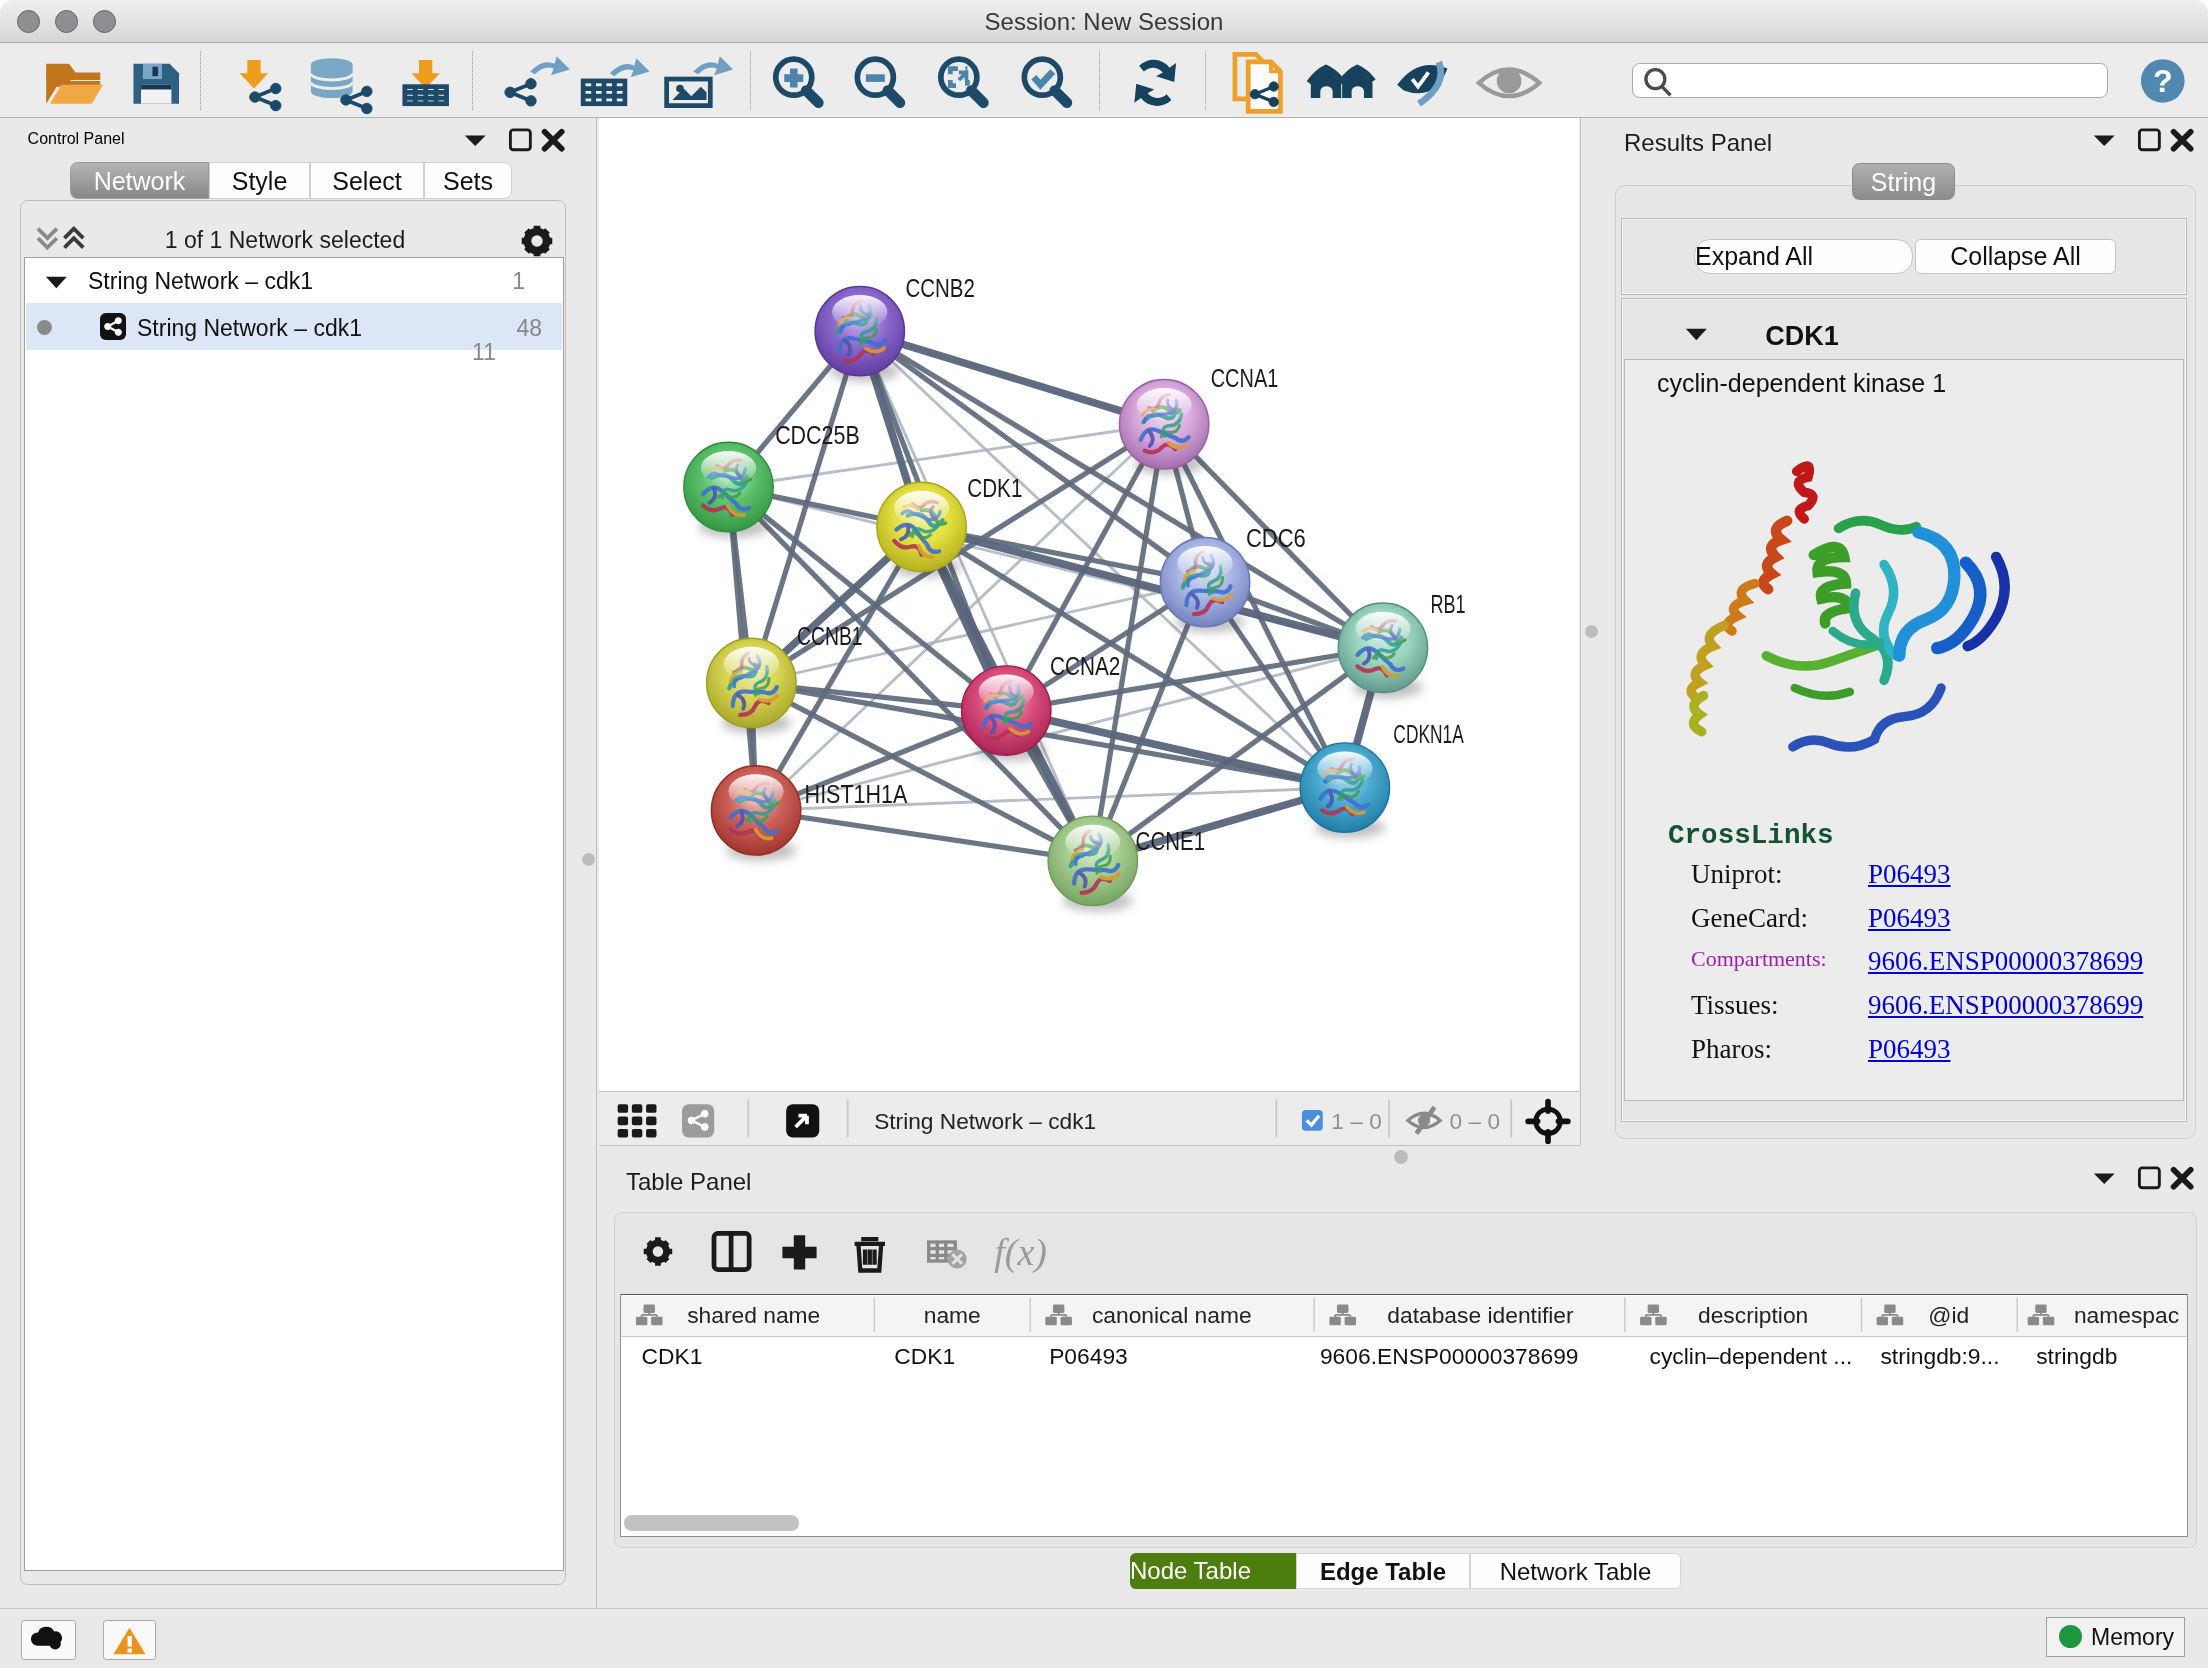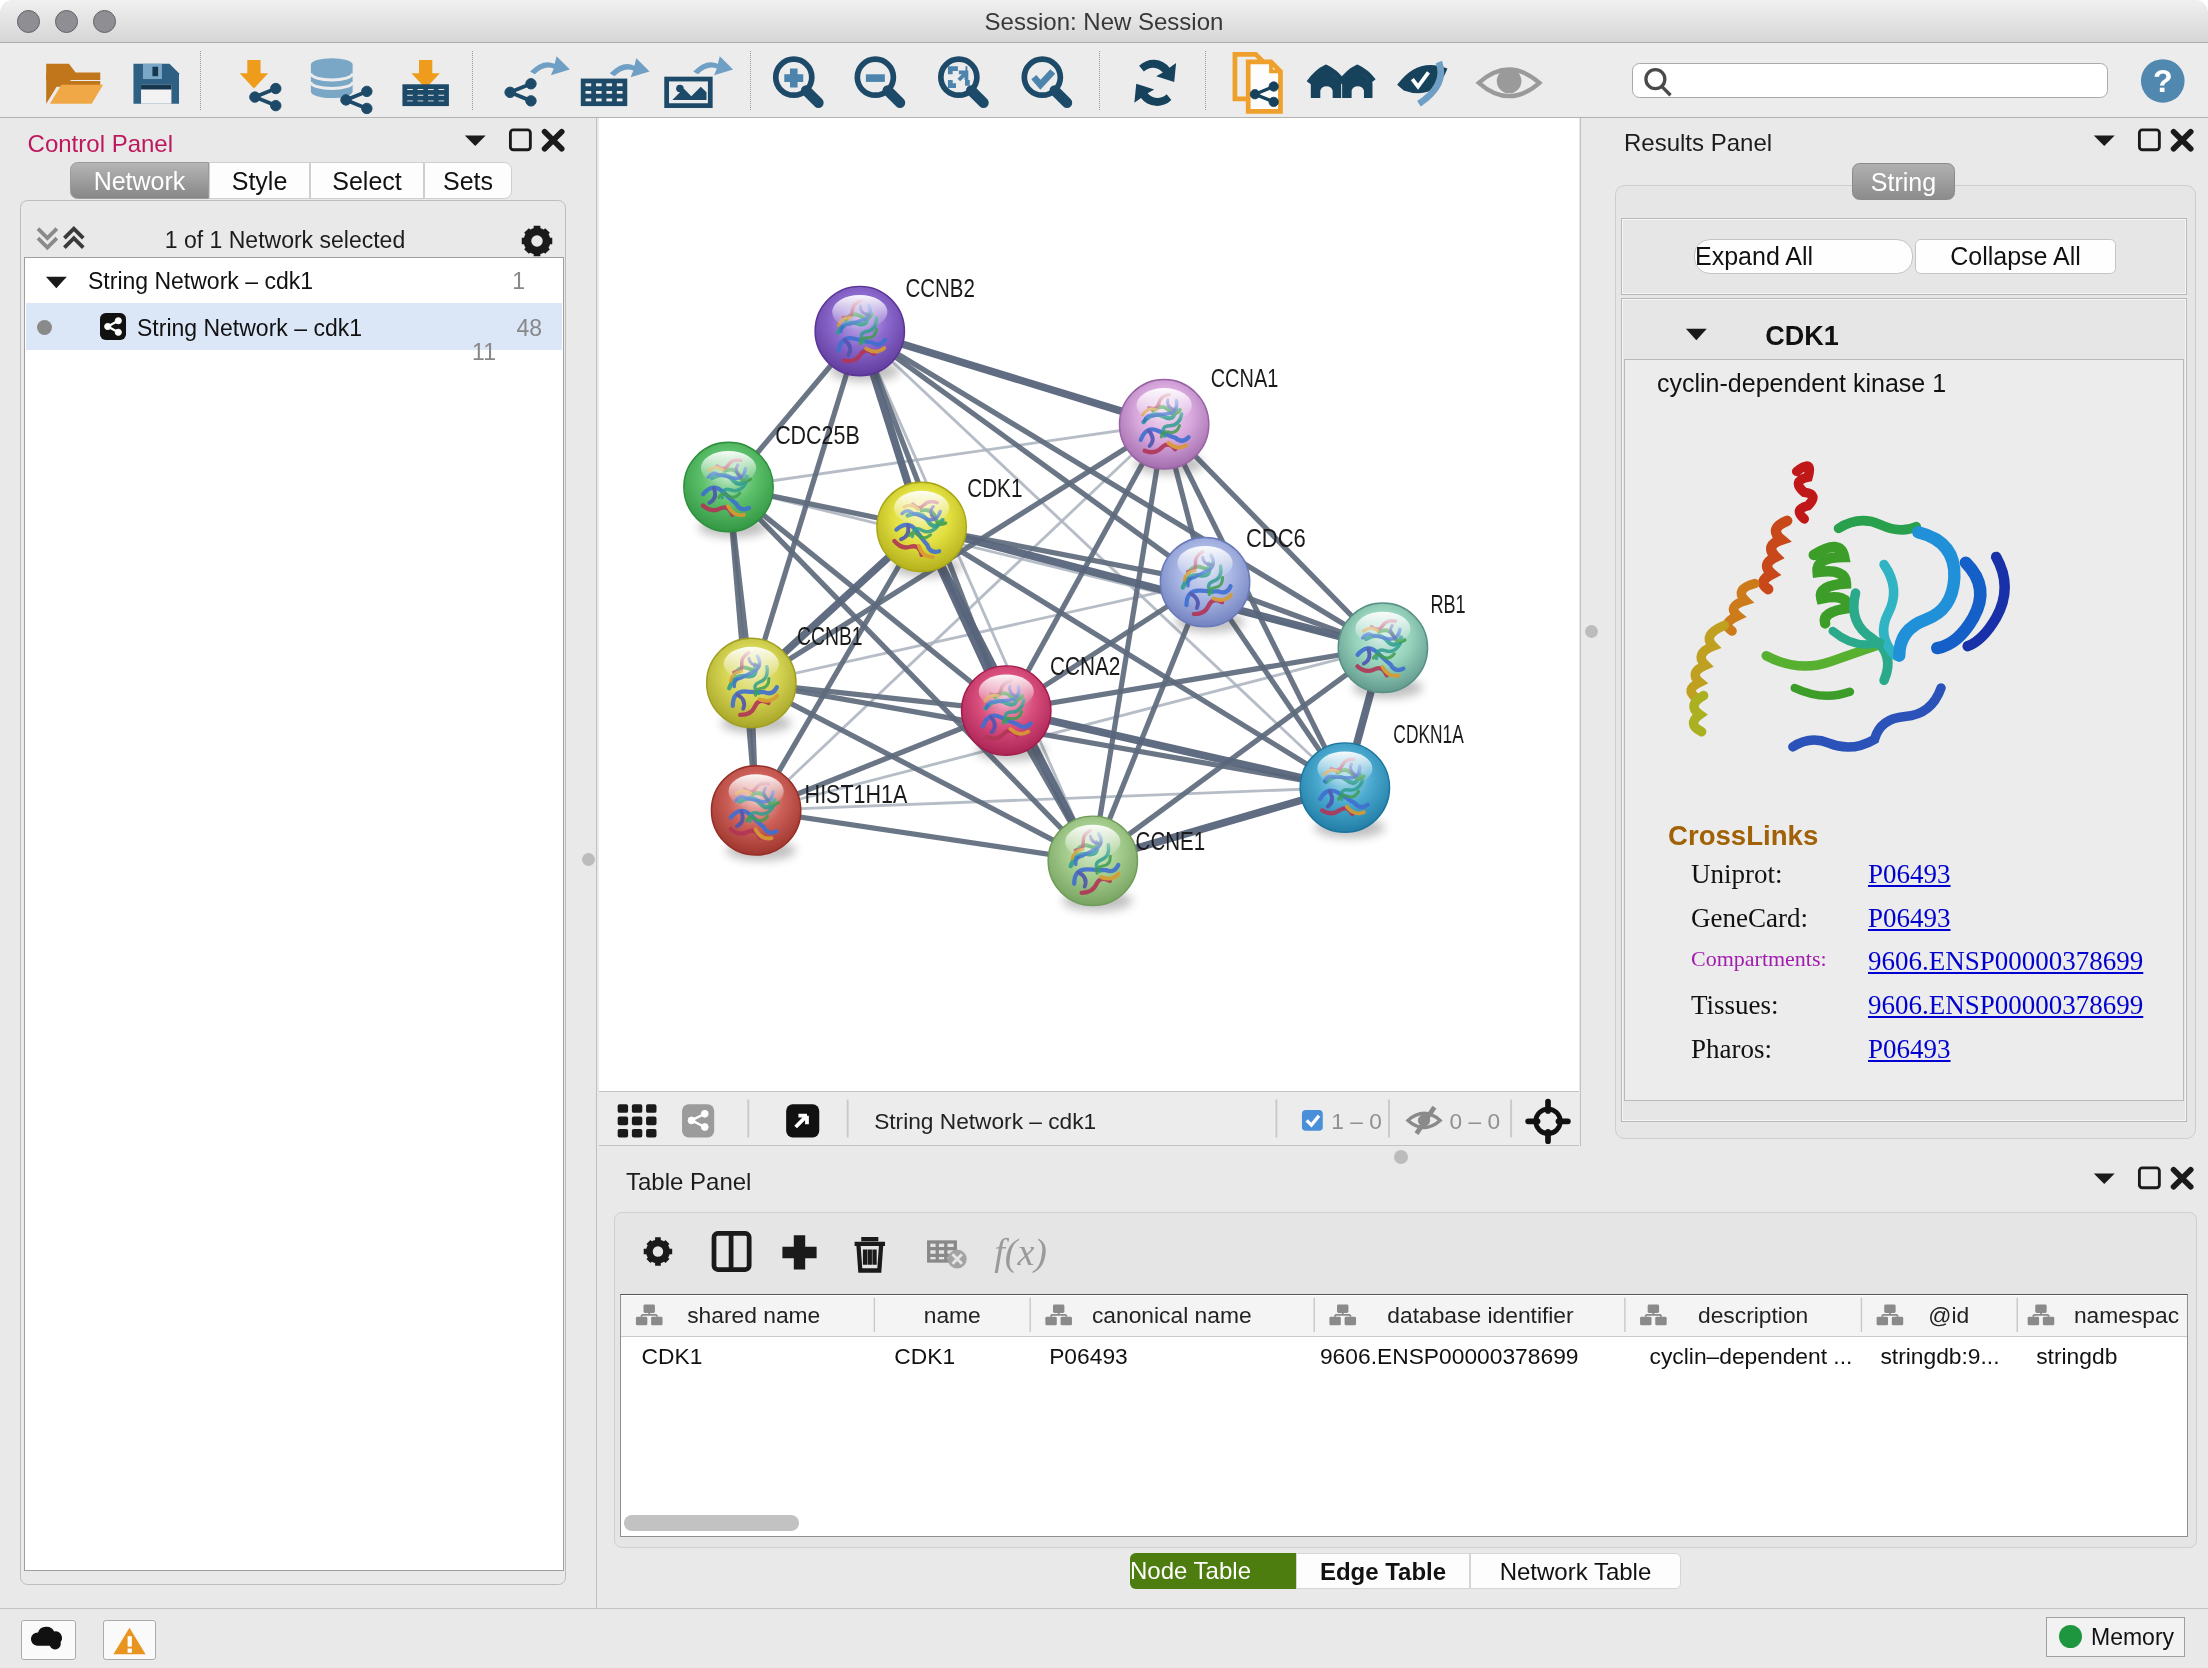--- a/index.html
+++ b/index.html
@@ -155,21 +155,21 @@
 <div class="tsep" style="left:1205px;"></div>
 <div id="searchbox">
  <svg width="42" height="35" style="position:absolute;left:7.6px;top:0px;" viewBox="0 0 44 37">
   <circle cx="15" cy="16" r="10" fill="none" stroke="#4a4a4a" stroke-width="3.5"></circle>
   <path d="M22 24 l9 9" stroke="#4a4a4a" stroke-width="3.5"></path>
  </svg>
 </div>
 </div>
 <div class="abs" id="mainarea">
   <div class="abs" id="ctrlpanel">
-    <div class="abs" style="left:27.6px;top:12.4px;font-size:24px;color:#be185d;">Control Panel</div>
+    <div class="abs" style="left:27.6px;top:12.4px;font-size:16px;color:#000000;">Control Panel</div>
     <svg class="abs" width="114" height="28.5" style="left:461px;top:7.6px;" viewBox="0 0 120 30">
       <path d="M4 10 l11 11 11 -11 z" fill="#1a1a1a"></path>
       <rect x="52" y="4" width="21" height="21" fill="none" stroke="#1a1a1a" stroke-width="3" rx="3"></rect>
       <path d="M88 6 l18 18 M106 6 l-18 18" stroke="#1a1a1a" stroke-width="6" stroke-linecap="round"></path>
     </svg>
 
     <div class="abs" style="left:70px;top:44px;width:139px;height:37px;border-radius:7.6px 0 0 7.6px;
          background:linear-gradient(#b5b5b5,#878787);color:#fff;font-size:25px;text-align:center;line-height:37px;
          border:1px solid #9a9a9a;box-sizing:border-box;">Network</div>
     <div class="abs" style="left:209px;top:44px;width:101px;height:37px;background:#fdfdfd;color:#111;
@@ -505,21 +505,21 @@
         <path d="M234 160 q-8 32 18 48 q24 16 12 44" stroke="#2aaa8a" stroke-width="10"></path>
         <path d="M264 130 q18 26 4 52 q-12 24 8 44" stroke="#30b4c4" stroke-width="10"></path>
         <path d="M300 96 q40 10 38 48 q-2 34 -30 44 q-28 10 -28 38" stroke="#2090d8" stroke-width="13"></path>
         <path d="M350 128 q26 26 8 58 q-16 28 -38 32" stroke="#1560c8" stroke-width="13"></path>
         <path d="M324 260 q-10 28 -38 30 q-26 2 -32 24 q-24 14 -48 4 q-20 -8 -38 4" stroke="#2a52b8" stroke-width="10"></path>
         <path d="M382 122 q18 32 0 64 q-14 24 -30 30" stroke="#1830a8" stroke-width="11"></path>
         <path d="M210 200 q24 20 50 12" stroke="#2aaa8a" stroke-width="9"></path>
       </g>
     </svg>
 
-    <div class="abs" style="left:87px;top:702px;font-family:Liberation Sans, sans-serif;font-size:27.6px;font-weight:bold;color:#a16207;">CrossLinks</div>
+    <div class="abs" style="left:87px;top:702px;font-family:Liberation Mono, monospace;font-size:27.6px;font-weight:bold;color:#14532d;">CrossLinks</div>
     <div class="abs" style="left:110px;top:741px;font-family:'Liberation Serif',serif;font-size:27px;color:#111;">Uniprot:</div>
     <div class="abs" style="left:110px;top:785px;font-family:'Liberation Serif',serif;font-size:27px;color:#111;">GeneCard:</div>
     <div class="abs" style="left:110px;top:828px;font-family:'Liberation Serif',serif;font-size:22px;color:#a21caf;">Compartments:</div>
     <div class="abs" style="left:110px;top:872px;font-family:'Liberation Serif',serif;font-size:27px;color:#111;">Tissues:</div>
     <div class="abs" style="left:110px;top:916px;font-family:'Liberation Serif',serif;font-size:27px;color:#111;">Pharos:</div>
     <div class="abs" style="left:287px;top:741px;font-family:'Liberation Serif',serif;font-size:27px;color:#0000d0;text-decoration:underline;">P06493</div>
     <div class="abs" style="left:287px;top:785px;font-family:'Liberation Serif',serif;font-size:27px;color:#0000d0;text-decoration:underline;">P06493</div>
     <div class="abs" style="left:287px;top:828px;font-family:'Liberation Serif',serif;font-size:27px;color:#0000d0;text-decoration:underline;">9606.ENSP00000378699</div>
     <div class="abs" style="left:287px;top:872px;font-family:'Liberation Serif',serif;font-size:27px;color:#0000d0;text-decoration:underline;">9606.ENSP00000378699</div>
     <div class="abs" style="left:287px;top:916px;font-family:'Liberation Serif',serif;font-size:27px;color:#0000d0;text-decoration:underline;">P06493</div>

